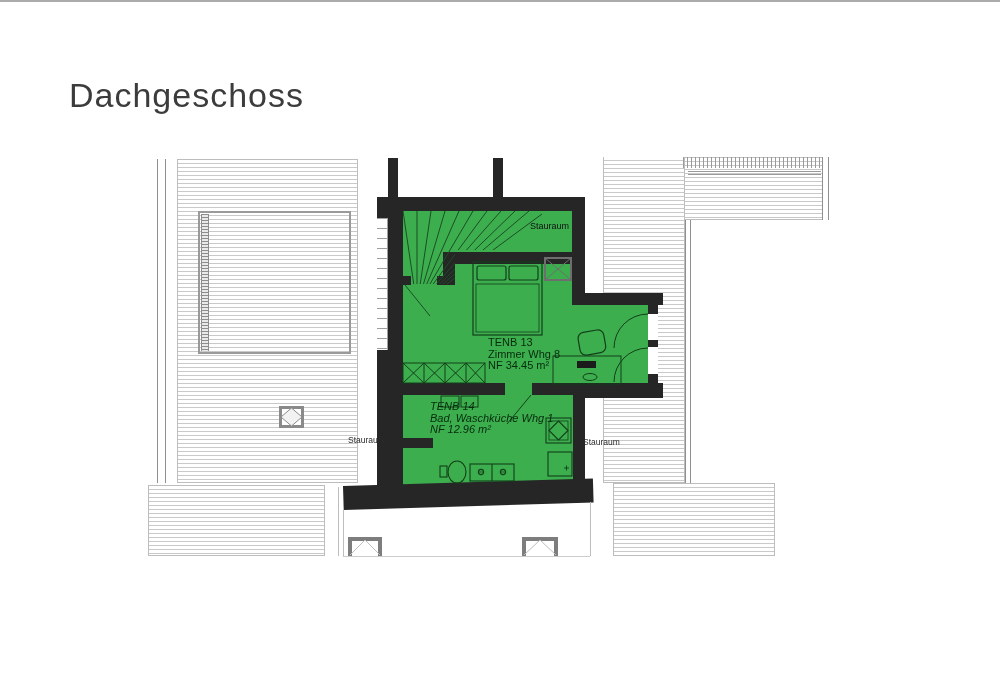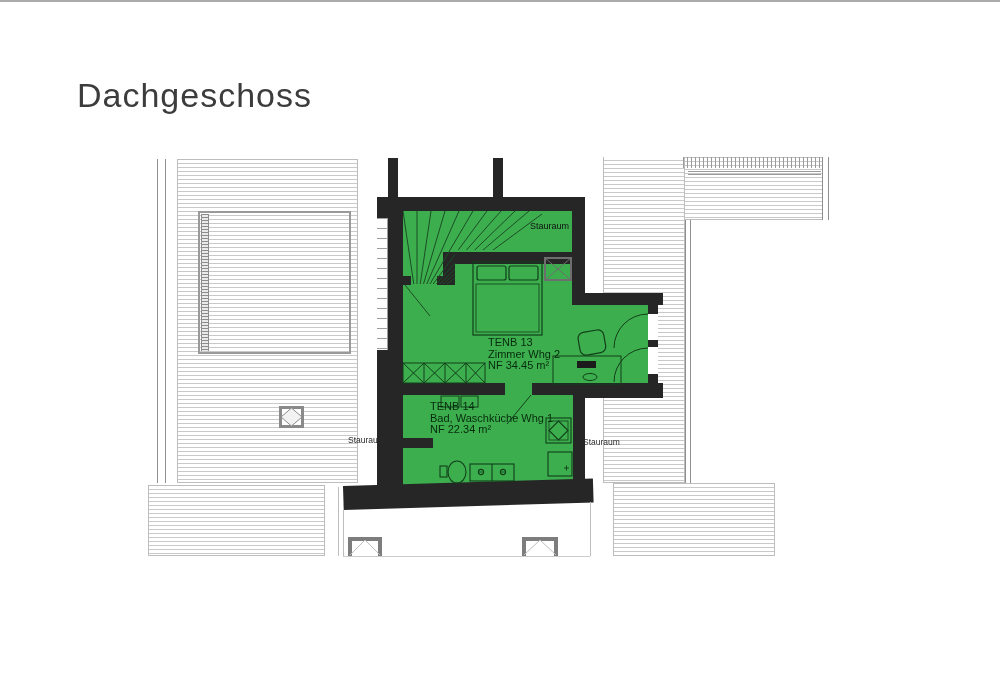--- a/index.html
+++ b/index.html
@@ -1,20 +1,20 @@
 <!DOCTYPE html>
 <html><head>
 <meta charset="utf-8">
 <style>
   html,body{margin:0;padding:0;background:#ffffff;}
   body{font-family:"Liberation Sans", sans-serif;}
   .canvas{position:relative;width:1000px;height:697px;background:#fff;overflow:hidden;}
   .abs{position:absolute;}
   .topline{left:0;top:0;width:1000px;height:2px;background:#ababab;}
-  .title{left:69px;top:76px;font-size:34px;color:#3c3c3c;letter-spacing:1px;margin-left:8px;}
+  .title{left:69px;top:76px;font-size:34px;color:#3c3c3c;letter-spacing:1px;}
   
   .roof{background:repeating-linear-gradient(to bottom,#ffffff 0px,#ffffff 3px,#c9c9c9 3px,#c9c9c9 4px);border:1px solid #bdbdbd;box-sizing:border-box;}
   .comb{background:repeating-linear-gradient(to right,#9a9a9a 0px,#9a9a9a 1px,rgba(255,255,255,0) 1px,rgba(255,255,255,0) 4px);}
   .dblv{border-left:1.5px solid #8f8f8f;border-right:1.5px solid #8f8f8f;box-sizing:border-box;background:#fff;}
   .dblh{border-top:1px solid #9a9a9a;border-bottom:1px solid #9a9a9a;box-sizing:border-box;}
   
   .wall{background:#262626;}
   .green{background:#3cae4e;}
   .ladder{background:repeating-linear-gradient(to bottom,#9f9f9f 0px,#9f9f9f 1px,#ffffff 1px,#ffffff 10px);border-right:1px solid #9f9f9f;box-sizing:border-box;}
   .skylight{border:2px solid #9a9a9a;box-sizing:border-box;}
@@ -198,26 +198,26 @@
     <g fill="none">
       <path d="M 524 556 L 524 539 L 556 539 L 556 556" stroke="#7d7d7d" stroke-width="4"></path>
       <path d="M 524 555 L 540 540 L 556 555" stroke="#bdbdbd" stroke-width="1"></path>
     </g>
   </svg>
 
   <div class="abs lbl" style="left:530px;top:221px;">Stauraum</div>
 
   <div class="abs roomlbl" style="left:488px;top:337px;">
     <div>TENB 13</div>
-    <div>Zimmer Whg 2</div>
+    <div>Zimmer Whg 8</div>
     <div>NF  34.45 m²</div>
   </div>
 
-  <div class="abs roomlbl" style="left:430px;top:401px;">
+  <div class="abs roomlbl" style="left:430px;top:401px;font-style:italic;">
     <div>TENB 14</div>
     <div>Bad, Waschküche Whg 1</div>
-    <div>NF  22.34 m²</div>
+    <div>NF  12.96 m²</div>
   </div>
 
   <div class="abs lbl-sm" style="left:348px;top:435px;">Stauraum</div>
   <div class="abs lbl-sm" style="left:583px;top:437px;">Stauraum</div>
 
 </div>
 
 </body></html>

